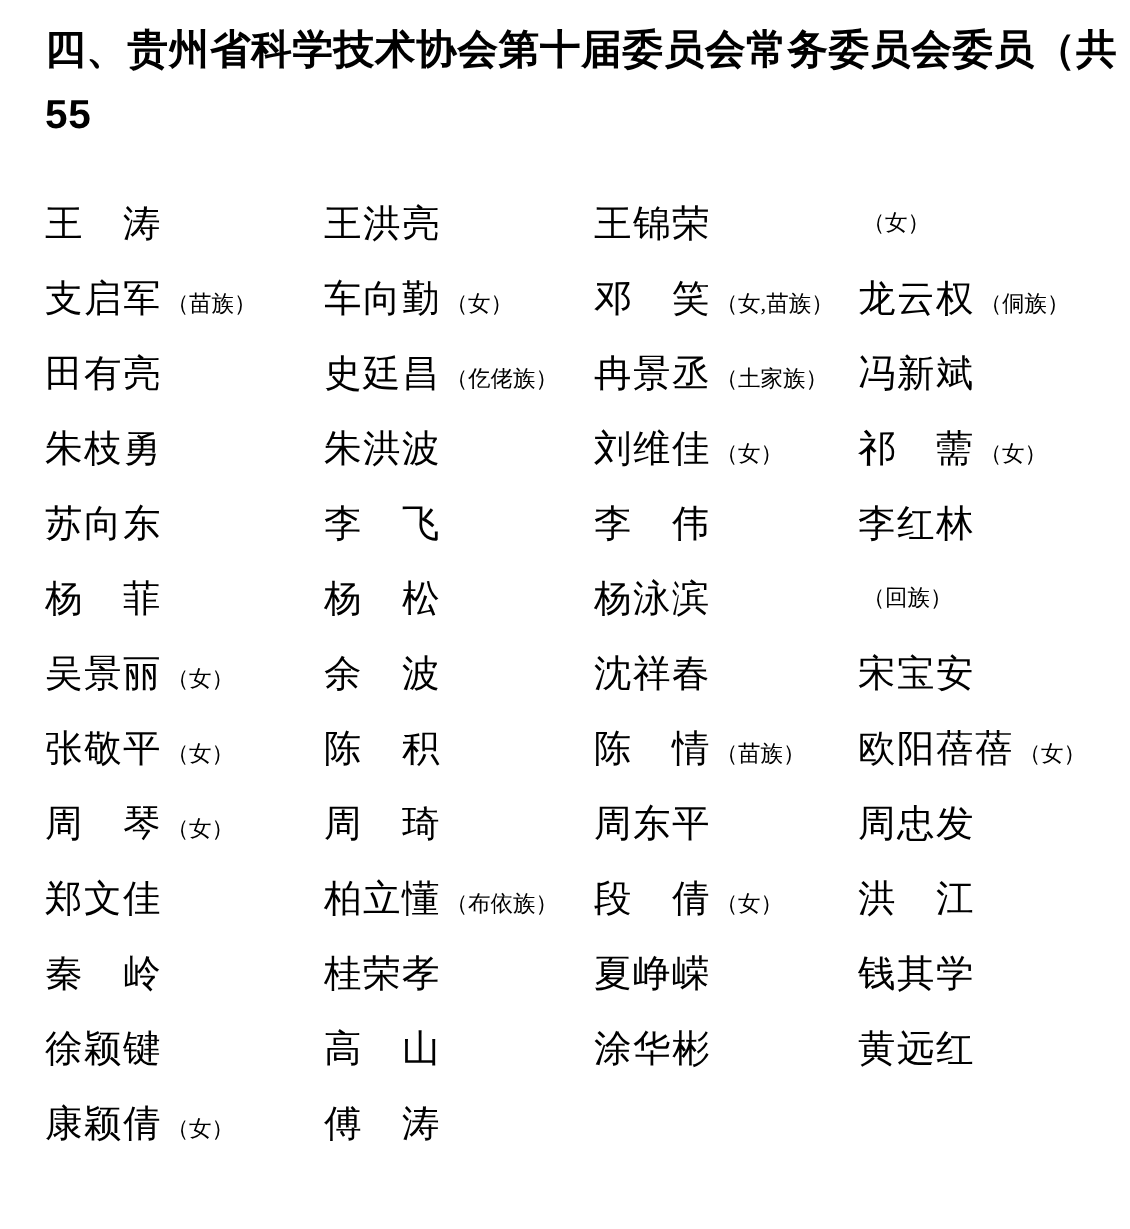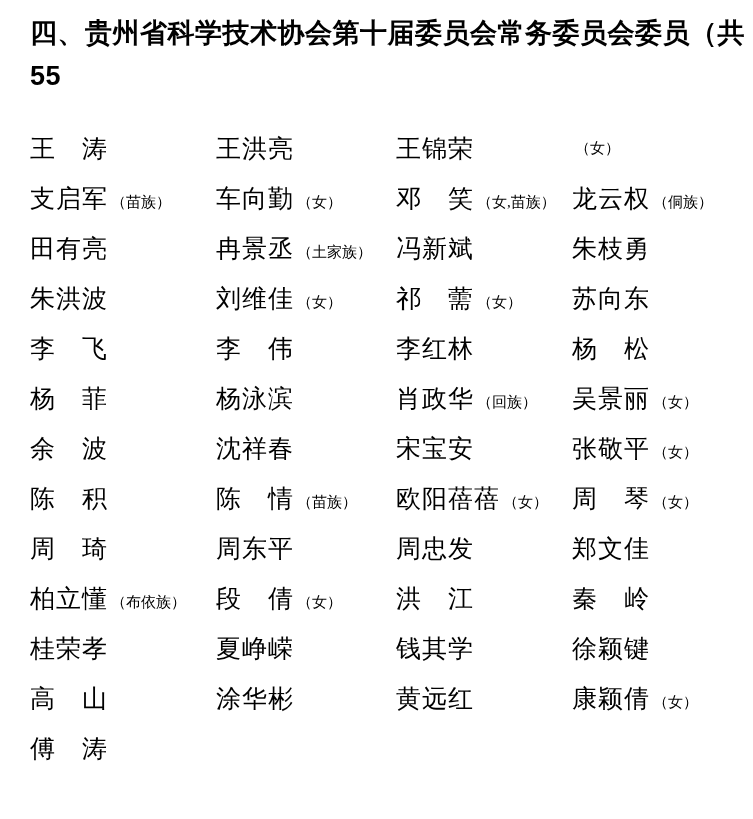--- a/index.html
+++ b/index.html
@@ -102,20 +102,24 @@
   <div class="member-cell">
     <span class="member-name">龙云权</span>
     <span class="member-note">（侗族）</span>
   </div>
 
   <div class="member-cell">
     <span class="member-name">田有亮</span>
     <span class="member-note"></span>
   </div>
 
+  <div class="member-cell">
+    <span class="member-name">史廷昌</span>
+    <span class="member-note">（仡佬族）</span>
+  </div>
 
   <div class="member-cell">
     <span class="member-name">冉景丞</span>
     <span class="member-note">（土家族）</span>
   </div>
 
   <div class="member-cell">
     <span class="member-name">冯新斌</span>
     <span class="member-note"></span>
   </div>
@@ -154,36 +158,35 @@
     <span class="member-name">李　伟</span>
     <span class="member-note"></span>
   </div>
 
   <div class="member-cell">
     <span class="member-name">李红林</span>
     <span class="member-note"></span>
   </div>
 
   <div class="member-cell">
+    <span class="member-name">杨　菲</span>
+    <span class="member-note"></span>
+  </div>
+
+  <div class="member-cell">
     <span class="member-name">杨　松</span>
     <span class="member-note"></span>
   </div>
 
   <div class="member-cell">
-    <span class="member-name">杨　菲</span>
-    <span class="member-note"></span>
-  </div>
-
-  <div class="member-cell">
     <span class="member-name">杨泳滨</span>
     <span class="member-note"></span>
   </div>
 
   <div class="member-cell">
-    <span class="member-name">肖政华</span>
     <span class="member-note">（回族）</span>
   </div>
 
   <div class="member-cell">
     <span class="member-name">吴景丽</span>
     <span class="member-note">（女）</span>
   </div>
 
   <div class="member-cell">
     <span class="member-name">余　波</span>

